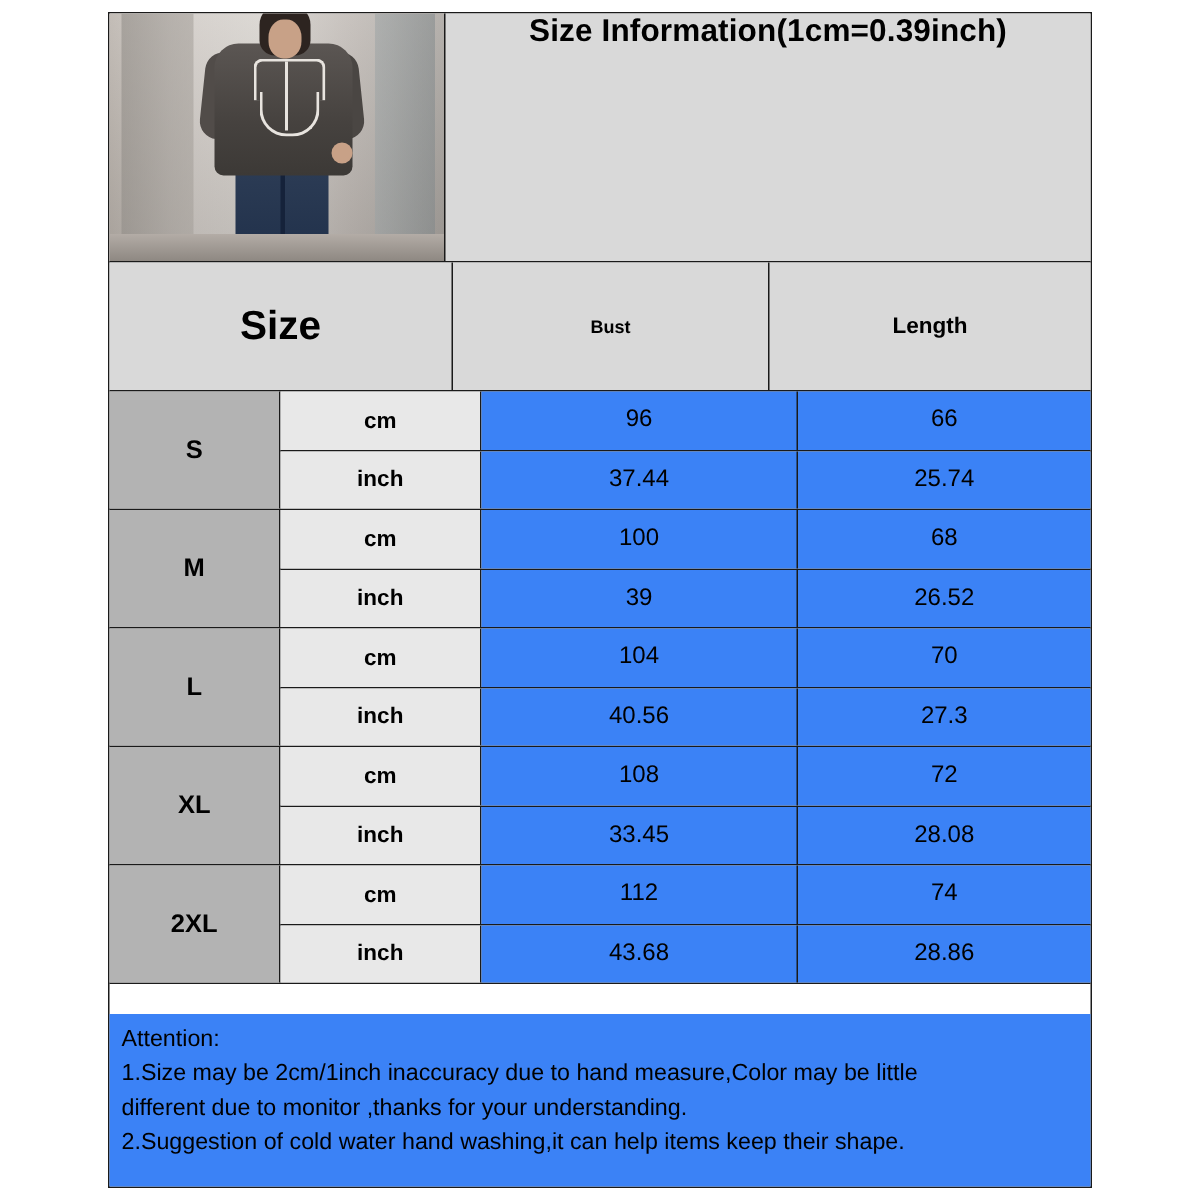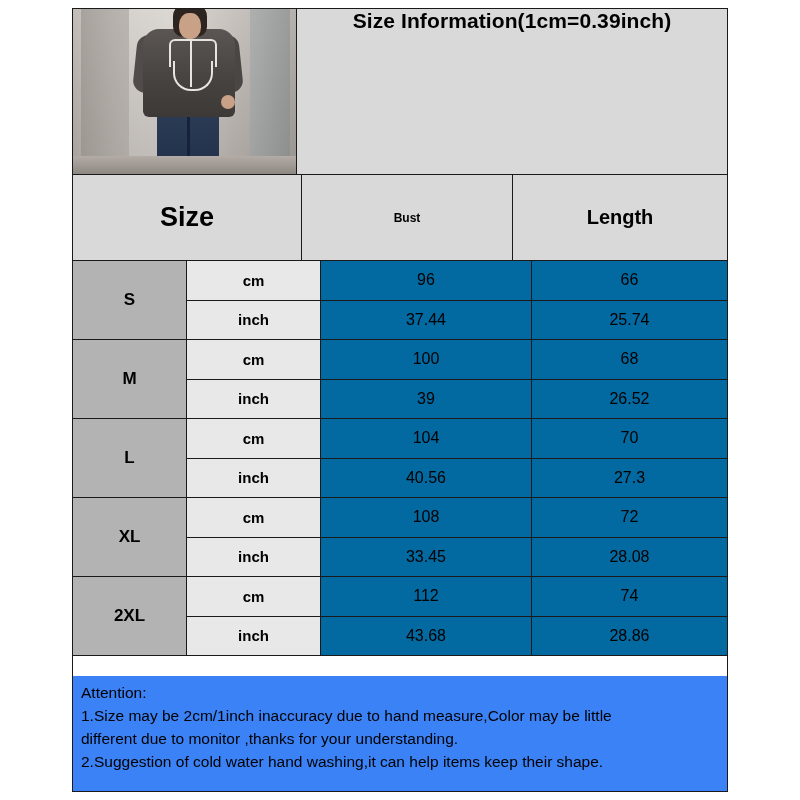--- a/index.html
+++ b/index.html
@@ -220,21 +220,21 @@
     justify-content: center;
     font-size: 12px;
     font-weight: bold;
     color: #000;
   }
   .colhead .c-length {
     flex: 1;
     display: flex;
     align-items: center;
     justify-content: center;
-    font-size: 20px;
+    font-size: 15px;
     font-weight: bold;
     color: #000;
   }
 
   
   .rows {
     display: flex;
     flex-direction: column;
   }
   .size-group {
@@ -276,21 +276,21 @@
     align-items: center;
     justify-content: center;
     font-size: 15px;
     font-weight: bold;
     color: #000;
   }
   .val-cell {
     width: 211px;
     border-right: 1px solid #1a1a1a;
     box-sizing: border-box;
-    background: #0369a1;
+    background: #3b82f6;
     display: flex;
     align-items: center;
     justify-content: center;
     font-size: 16px;
     color: #000;
   }
   .val-cell.last {
     flex: 1;
     width: auto;
     border-right: none;

